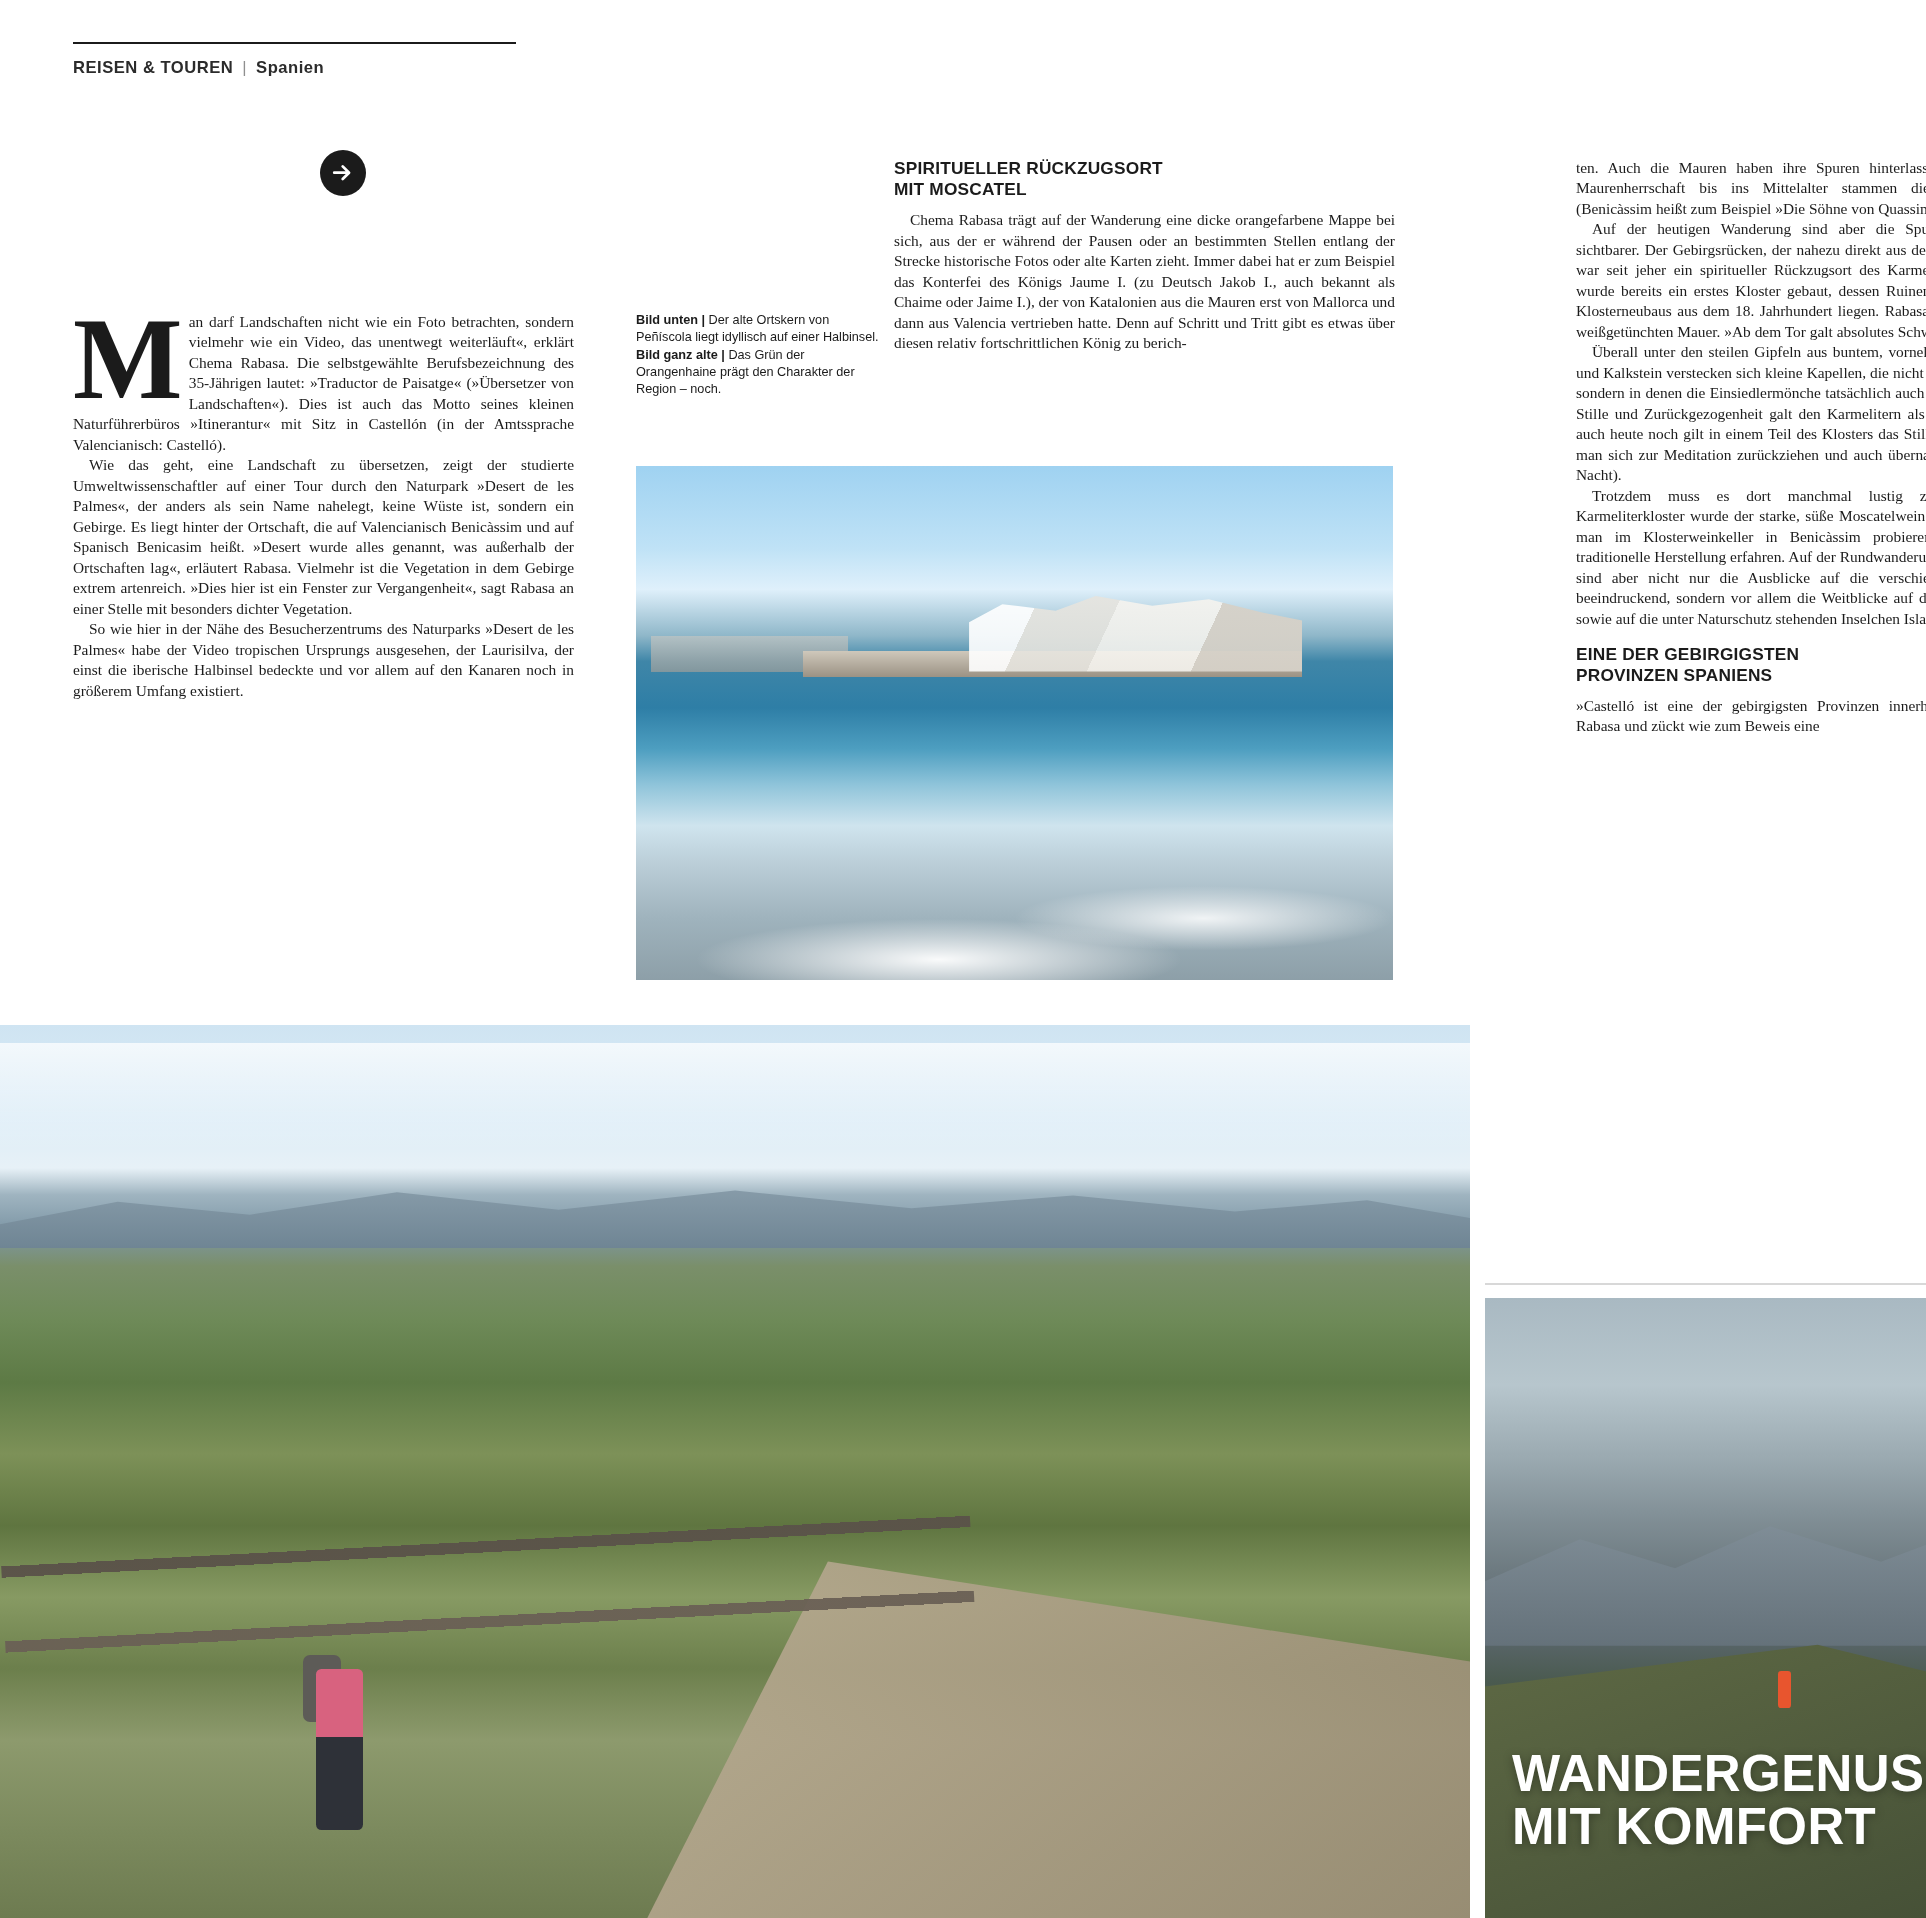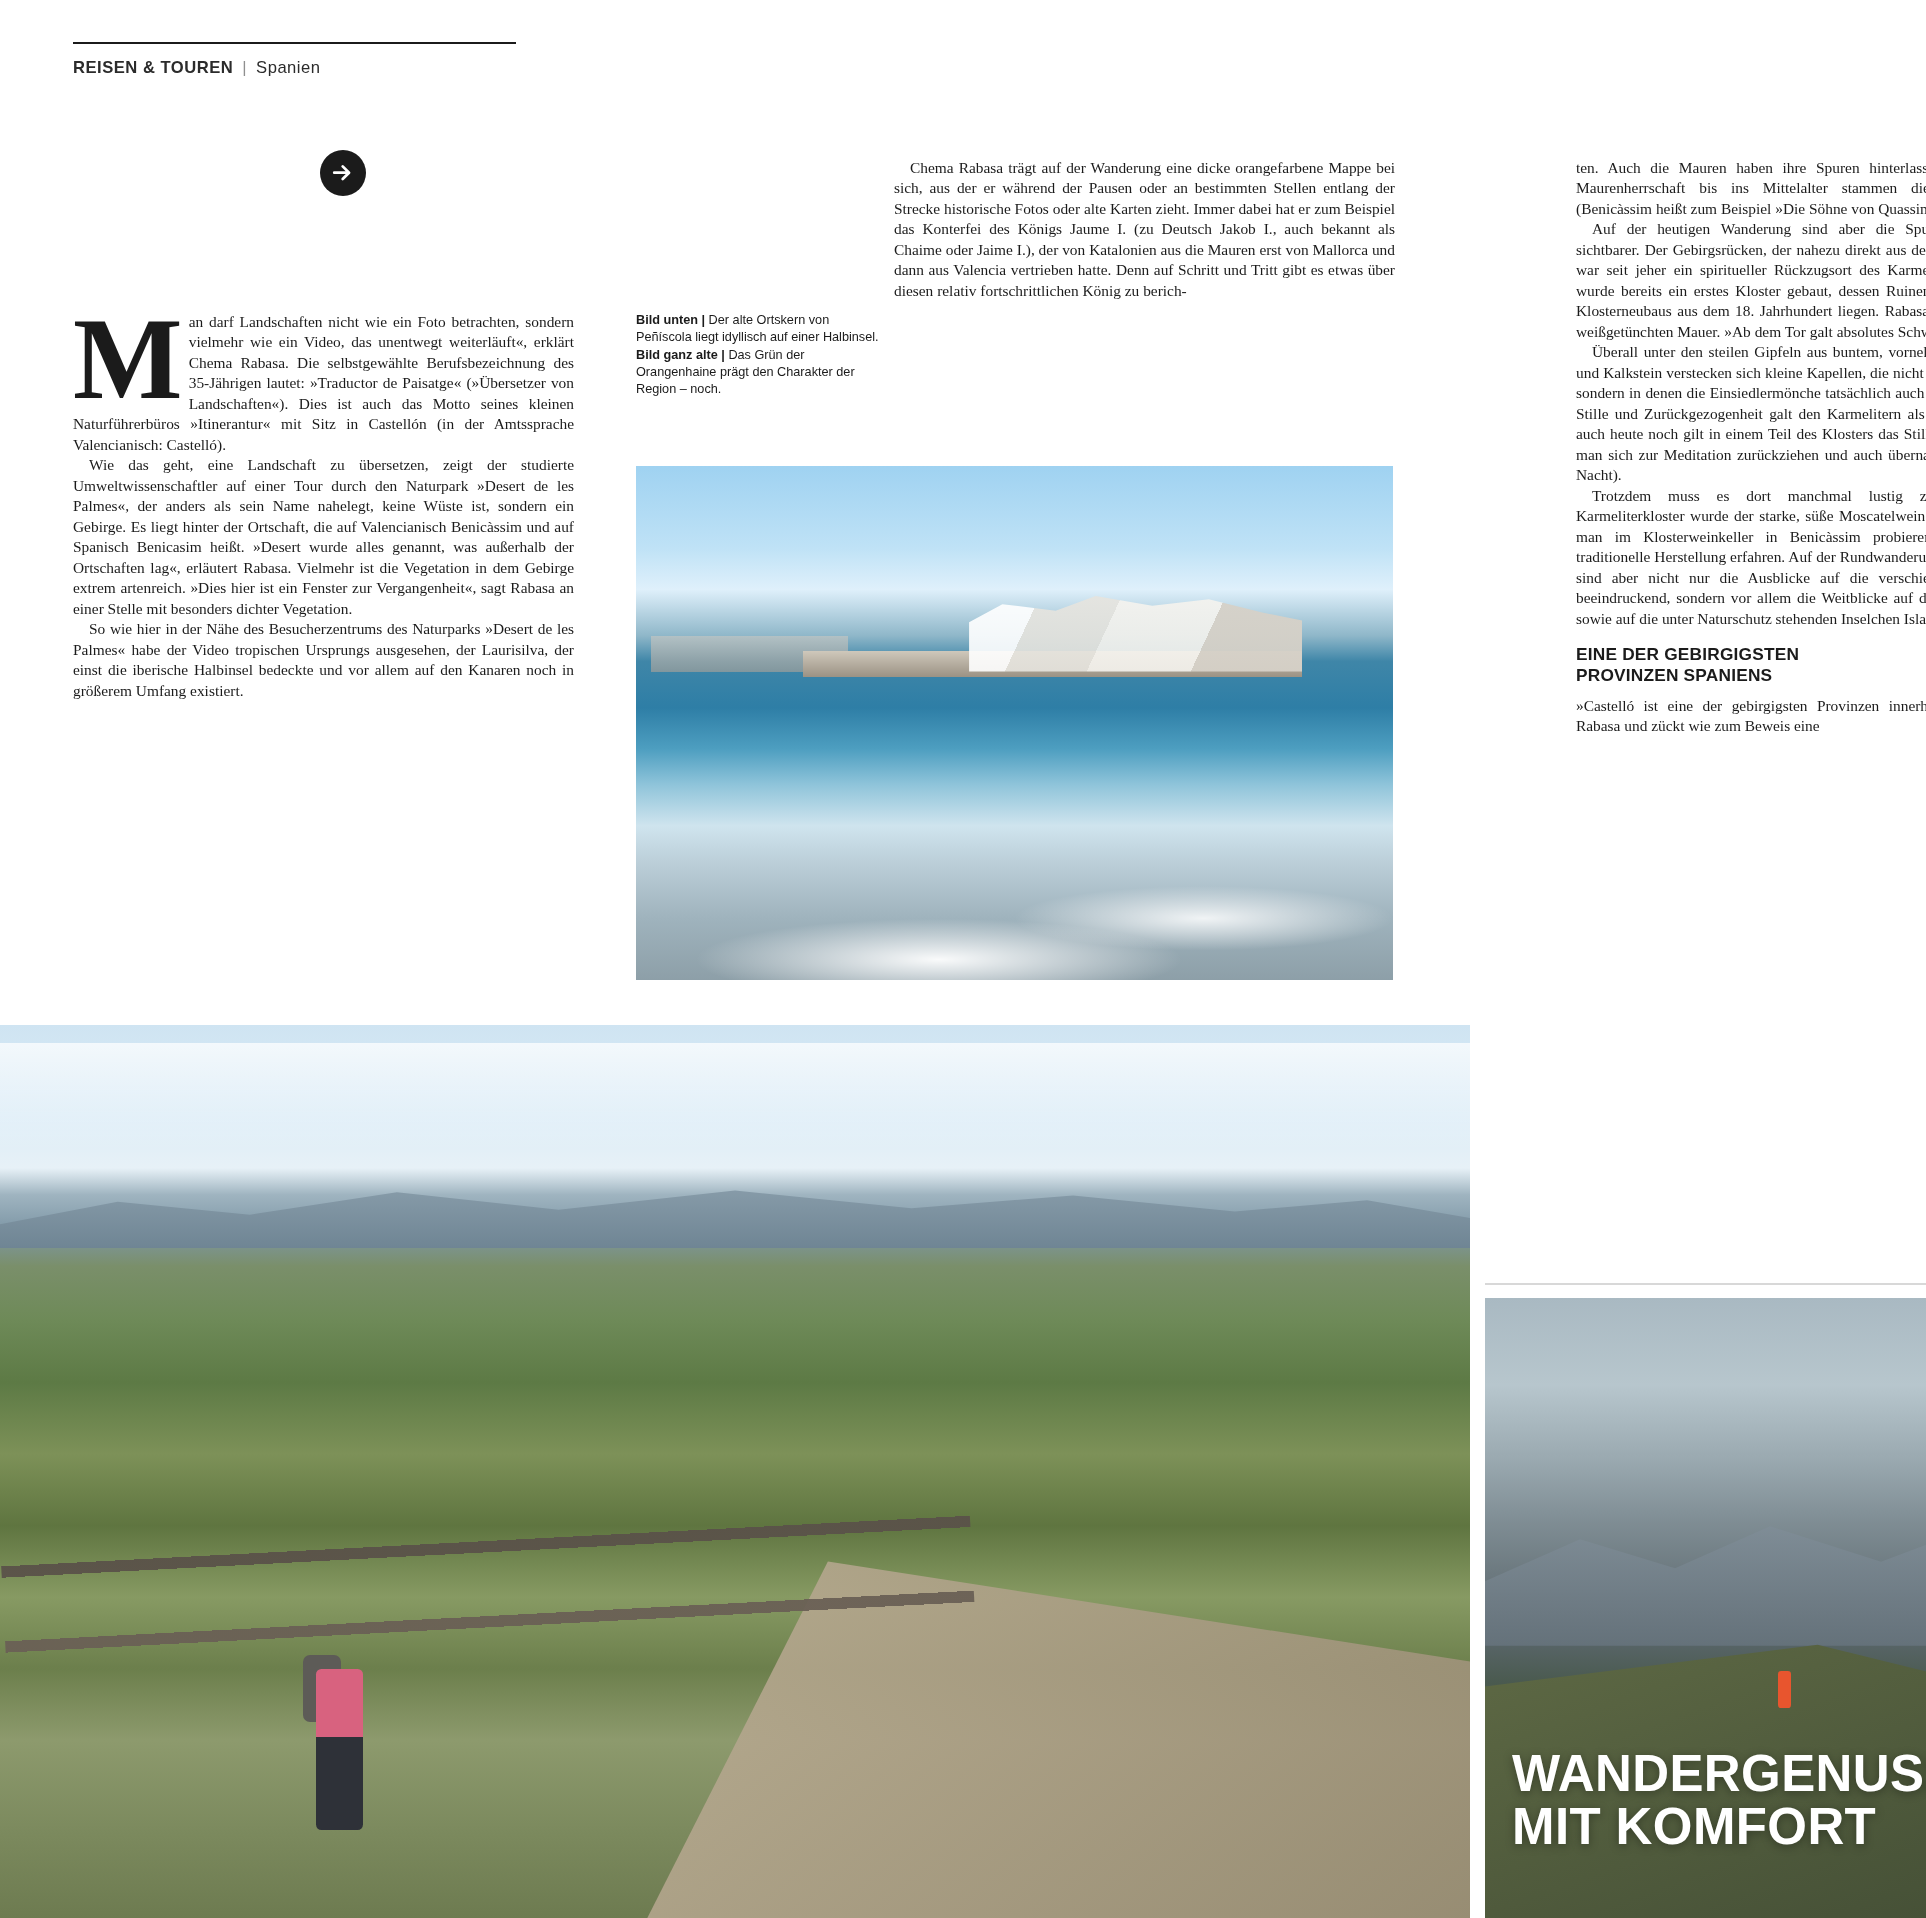--- a/index.html
+++ b/index.html
@@ -19,21 +19,21 @@
     position: absolute;
     left: 73px; top: 58px;
     width: 539px;
     font-family: "Liberation Sans", sans-serif;
     font-size: 16.6px;
     letter-spacing: 0.5px;
     color: #2b2b2b;
   }
   #running-head .kicker { font-weight: 700; margin-top: 10px; }
   #running-head .sep { color:#8f8f8f; padding:0 3.9px; font-weight:400; }
-  #running-head .sectionname { font-weight: 400; }
+  #running-head .sectionname { font-weight: 700; }
   #head-rule {
     position:absolute; left:73px; top:42px; width:443px; height:1.9px;
     background:#1b1b1b;
   }
 
   
   #arrow-badge {
     position:absolute; left:320px; top:150px;
     width:46px; height:46px; border-radius:50%;
     background:#1b1b1b;
@@ -247,20 +247,24 @@
   </p>
   <p><span>Wie das geht, eine Landschaft zu übersetzen, zeigt der studierte Umweltwissenschaftler auf einer Tour durch den Naturpark »Desert de les Palmes«, der anders als sein Name nahelegt, keine Wüste ist, sondern ein Gebirge. Es liegt hinter der Ortschaft, die auf Valencianisch Benicàssim und auf Spanisch Benicasim heißt. »Desert wurde alles genannt, was außerhalb der Ortschaften lag«, erläutert Rabasa. Vielmehr ist die Vegetation in dem Gebirge extrem artenreich. »Dies hier ist ein Fenster zur Vergangenheit«, sagt Rabasa an einer Stelle mit besonders dichter Vegetation.</span></p>
   <p><span>So wie hier in der Nähe des Besucherzentrums des Naturparks »Desert de les Palmes« habe der Video tropischen Ursprungs ausgesehen, der Laurisilva, der einst die iberische Halbinsel bedeckte und vor allem auf den Kanaren noch in größerem Umfang existiert.</span></p>
 </div>
 
 <div id="caption-top">
   <b>Bild unten |</b><span> Der alte Ortskern von Peñíscola liegt idyllisch auf einer Halbinsel. </span><b>Bild ganz alte |</b><span> Das Grün der Orangenhaine prägt den Charakter der Region – noch.</span>
 </div>
 
 <div class="col" id="col2">
+  <h2>
+    <span>SPIRITUELLER RÜCKZUGSORT</span><br>
+    <span>MIT MOSCATEL</span>
+  </h2>
   <p><span>Chema Rabasa trägt auf der Wanderung eine dicke orangefarbene Mappe bei sich, aus der er während der Pausen oder an bestimmten Stellen entlang der Strecke historische Fotos oder alte Karten zieht. Immer dabei hat er zum Beispiel das Konterfei des Königs Jaume I. (zu Deutsch Jakob I., auch bekannt als Chaime oder Jaime I.), der von Katalonien aus die Mauren erst von Mallorca und dann aus Valencia vertrieben hatte. Denn auf Schritt und Tritt gibt es etwas über diesen relativ fortschrittlichen König zu berich-</span></p>
 </div>
 
 <div class="photo" id="photo-peniscola">
   <div class="headland"></div>
   <div class="wall"></div>
   <div class="town"></div>
 </div>
 
 <div class="col" id="col3">

